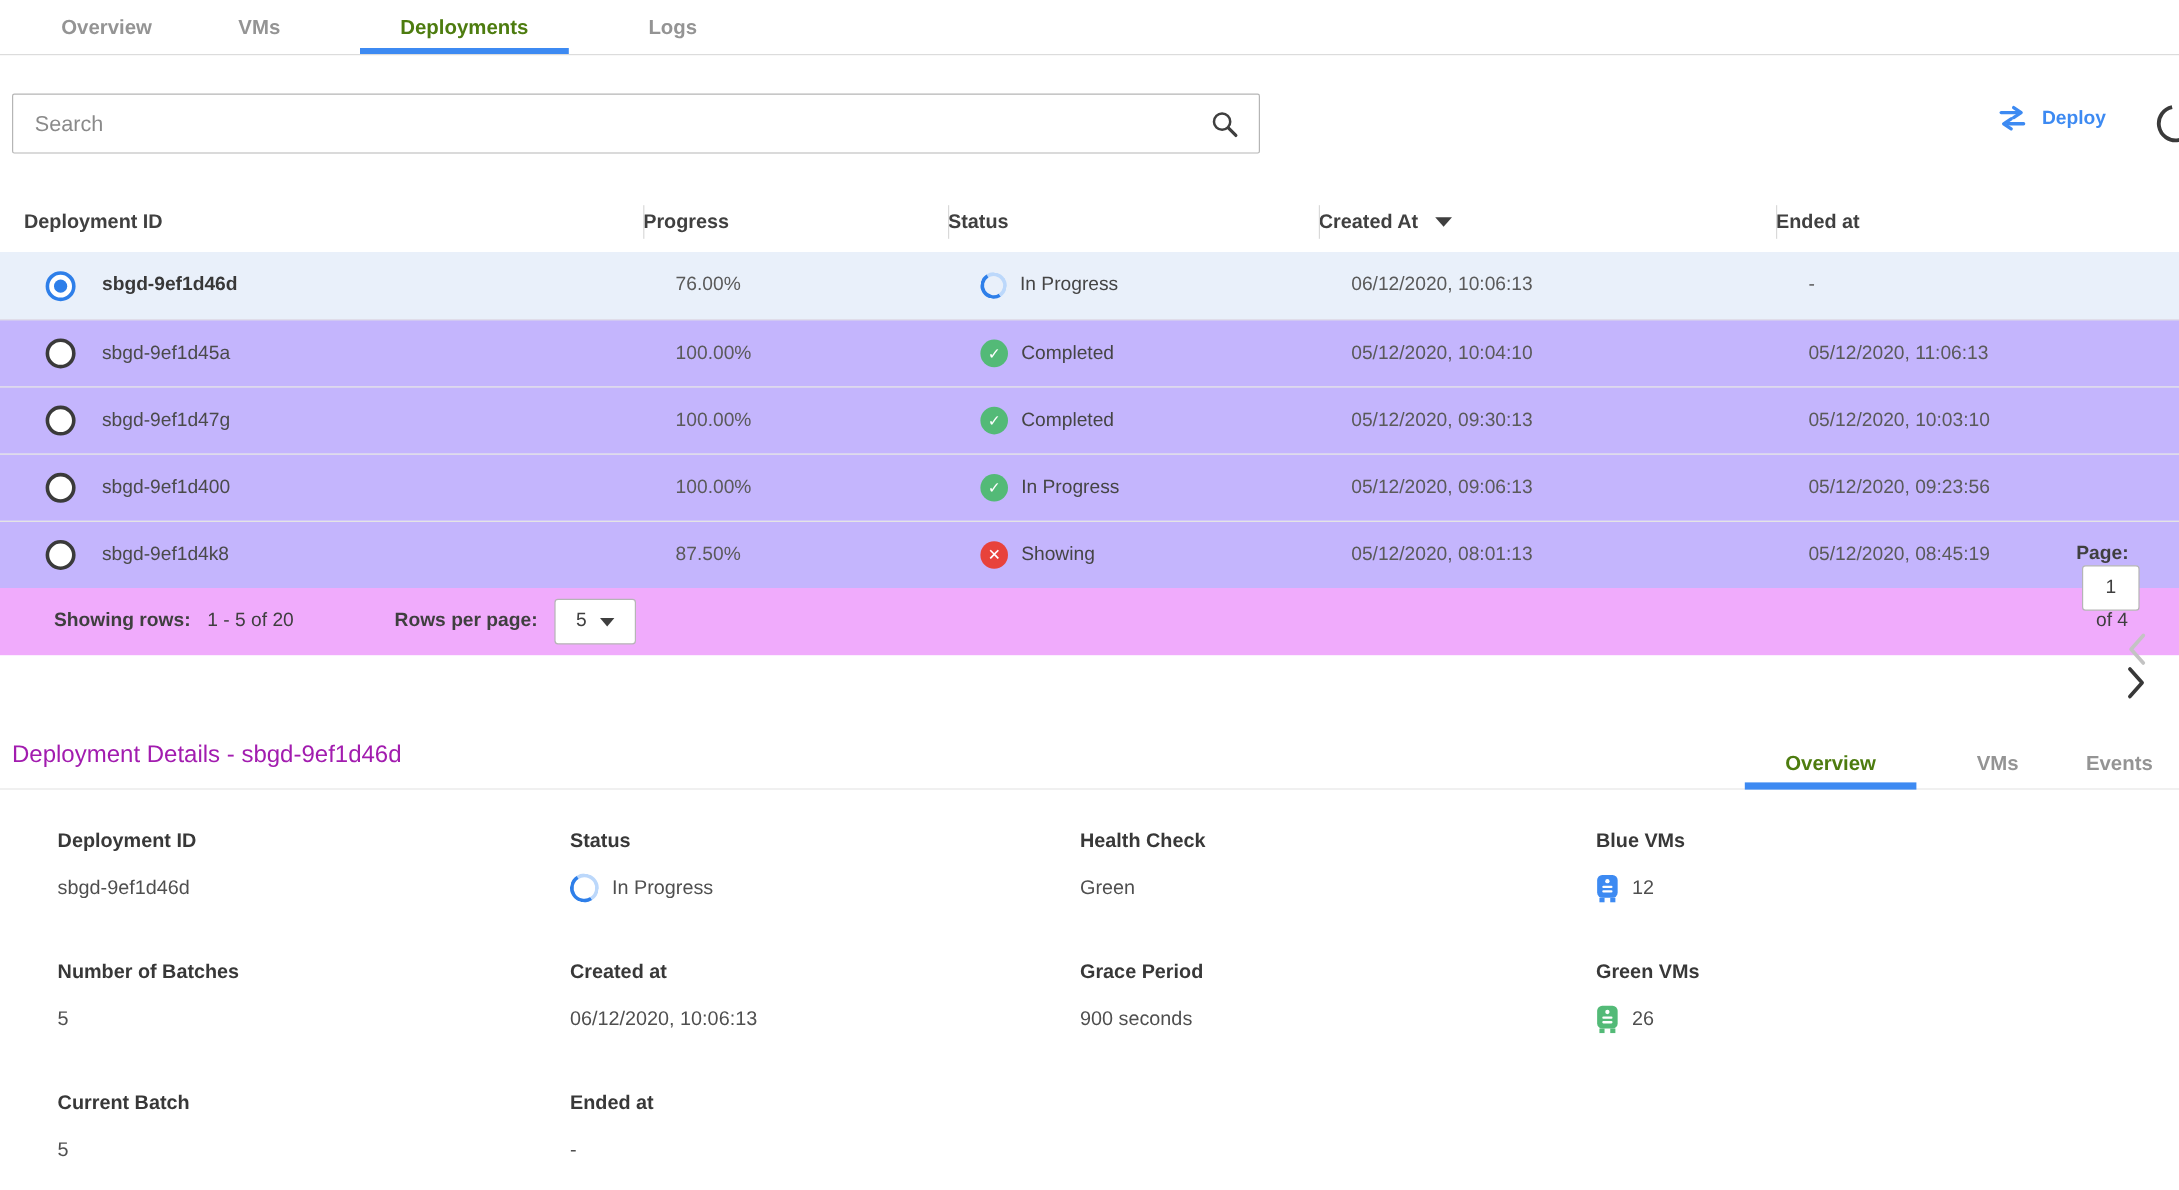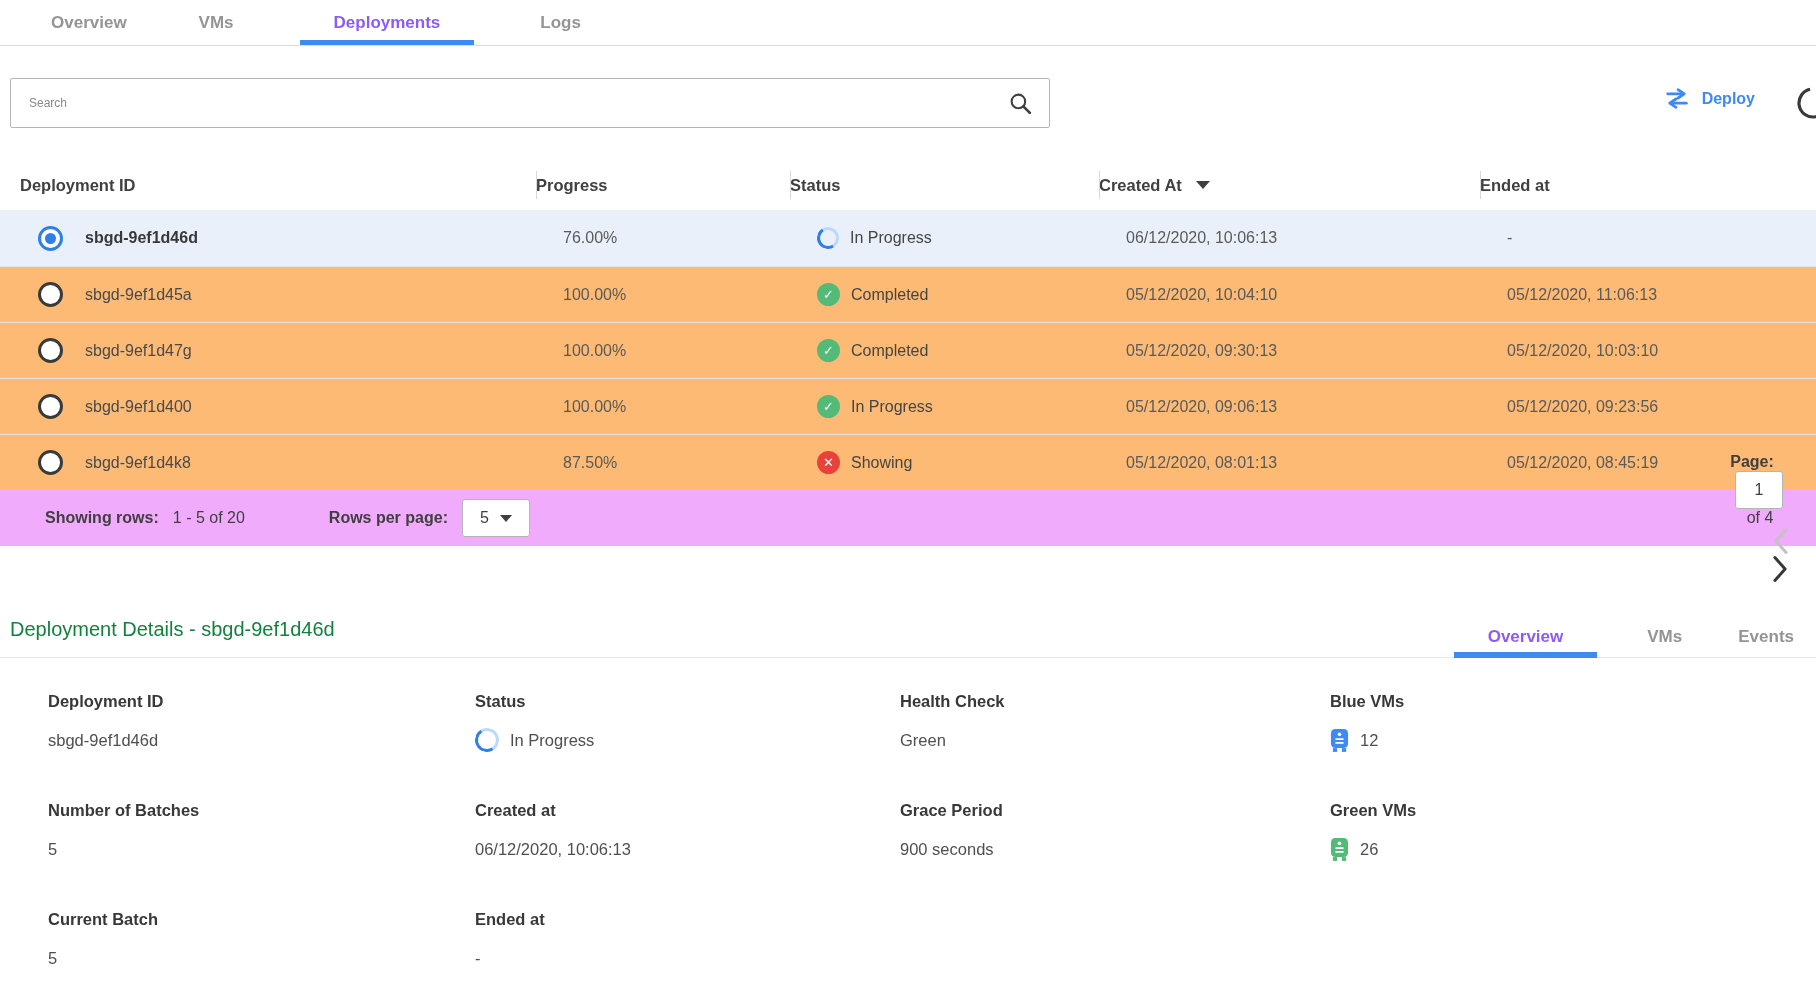--- a/index.html
+++ b/index.html
@@ -6,47 +6,47 @@
   html,body { width:1816px; height:992px; overflow:hidden; background:#fff;
     font-family:"Liberation Sans","DejaVu Sans",sans-serif; color:#4a4a4a; }
   .app { position:relative; width:1816px; height:992px; }
 
   
   .tabbar { height:46px; border-bottom:1px solid #dcdcdc; display:flex; align-items:stretch;
     padding-left:45px; gap:60px; }
   .tab { position:relative; display:flex; align-items:center; padding:0 6px;
     font-size:17px; font-weight:bold; color:#949494; cursor:pointer; }
   .tab.pad { padding:0 34px; }
-  .tab.active { color:#8b5cf6; }
+  .tab.active { color:#4d7c0f; }
   .tab.active::after { content:""; position:absolute; left:0; right:0; bottom:0; height:5px; background:#3d8af2; }
 
   
   .toolbar { position:relative; margin-top:32px; height:50px; }
   .searchbox { position:absolute; left:10px; top:0; width:1040px; height:50px;
     border:1px solid #b5b5b5; border-radius:2px; background:#fff; display:flex; align-items:center; }
-  .searchbox input { flex:1; border:none; outline:none; font-size:12px; color:#6d28d9;
+  .searchbox input { flex:1; border:none; outline:none; font-size:18px; color:#6d28d9;
     padding:0 18px; font-family:inherit; background:transparent; }
   .searchbox input::placeholder { color:#8a8a8a; }
   .search-ic { margin-right:16px; display:flex; }
   .deploy { position:absolute; right:61px; top:9px; display:flex; align-items:center; gap:11px;
     background:none; border:none; color:#3d8af2; font-size:16px; font-weight:bold;
     font-family:inherit; cursor:pointer; }
   .refresh { position:absolute; right:-16px; top:4px; }
 
   
   .grid-cols { display:grid; grid-template-columns:536px 254px 309px 381px 336px; }
   .thead { margin-top:32px; height:50px; align-items:center; }
   .th { position:relative; font-size:16.5px; font-weight:bold; color:#404040;
     display:flex; align-items:center; gap:14px; height:100%; }
   .th:first-child { padding-left:20px; }
   .th + .th::before { content:""; position:absolute; left:0; top:11px; bottom:11px; width:1px; background:#d9d9d9; }
   .sort-caret { width:0; height:0; border-left:7px solid transparent; border-right:7px solid transparent;
     border-top:8px solid #3f3f3f; }
 
-  .trow { height:56px; align-items:center; font-size:16px; color:#5a5a5a; cursor:pointer; background:#fdba74; }
+  .trow { height:56px; align-items:center; font-size:16px; color:#5a5a5a; cursor:pointer; background:#c4b5fd; }
   .trow + .trow { border-top:1px solid #e4e4e4; }
   .trow.selected { background:#e9f0fa; }
   .td { padding-left:27px; display:flex; align-items:center; }
   .td-id { padding-left:38px; gap:22px; color:#4a4a4a; }
   .trow.selected .id-text { font-weight:bold; color:#383838; }
   .td-status { gap:11px; color:#454545; }
 
   .radio { width:25px; height:25px; border:3px solid #3a3a3a; border-radius:50%;
     display:inline-flex; align-items:center; justify-content:center; background:#fff; flex:none; }
   .radio.checked { border-color:#2e7fe9; }
@@ -74,21 +74,21 @@
   .page-input { width:48px; height:38px; border:1px solid #b5b5b5; border-radius:3px; background:#fff;
     text-align:center; font-size:16px; color:#3f3f3f; font-family:inherit; margin-left:14px; outline:none; }
   .pager .of { margin-left:16px; }
   .chev { background:none; border:none; cursor:pointer; display:flex; padding:0; }
   .chev-left { margin-left:58px; }
   .chev-right { margin-left:56px; }
 
   
   .details-header { height:112px; border-bottom:1px solid #e6e6e6; display:flex;
     justify-content:space-between; align-items:flex-end; }
-  .details-title { font-size:20px; color:#15803d; margin-left:10px; margin-bottom:16px; }
+  .details-title { font-size:20px; color:#a21caf; margin-left:10px; margin-bottom:16px; }
   .details-tabs { display:flex; gap:44px; padding-right:16px; align-items:stretch; }
   .details-tabs .tab { font-size:17px; }
   .details-tabs .tab.active::after { bottom:-1px; height:6px; }
   .details-tabs .tab span { margin-bottom:10px; }
 
   .fields { display:grid; grid-template-columns:427px 425px 430px 534px; padding:34px 0 0 48px; row-gap:48px; }
   .flabel { font-size:16.5px; font-weight:bold; color:#383838; }
   .fvalue { margin-top:16px; font-size:16.5px; color:#4f4f4f; display:flex; align-items:center; gap:11px; min-height:26px; }
   .fvalue .spin { width:24px; height:24px; }
 </style>

